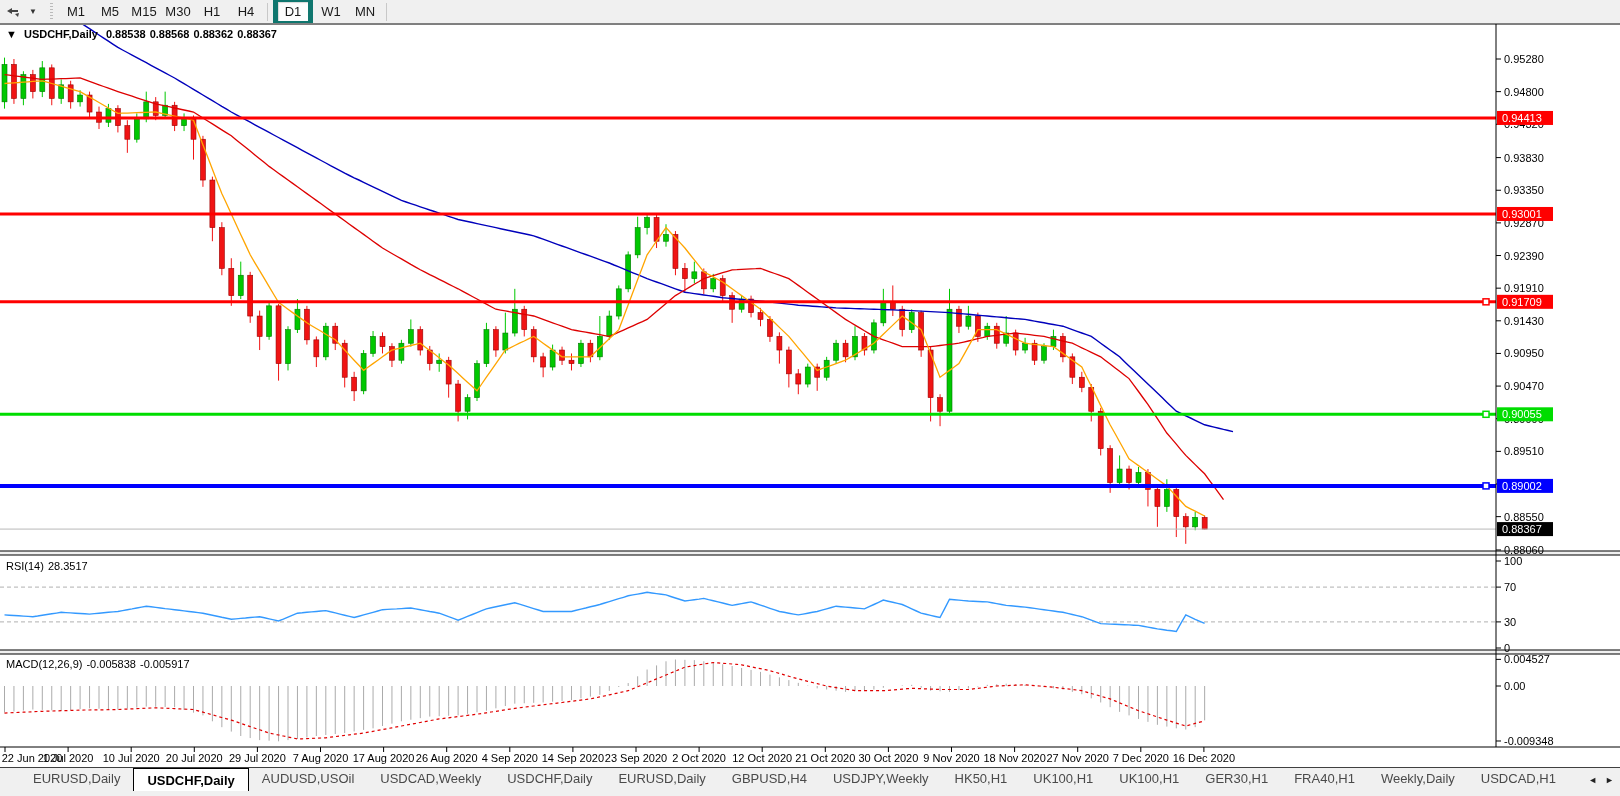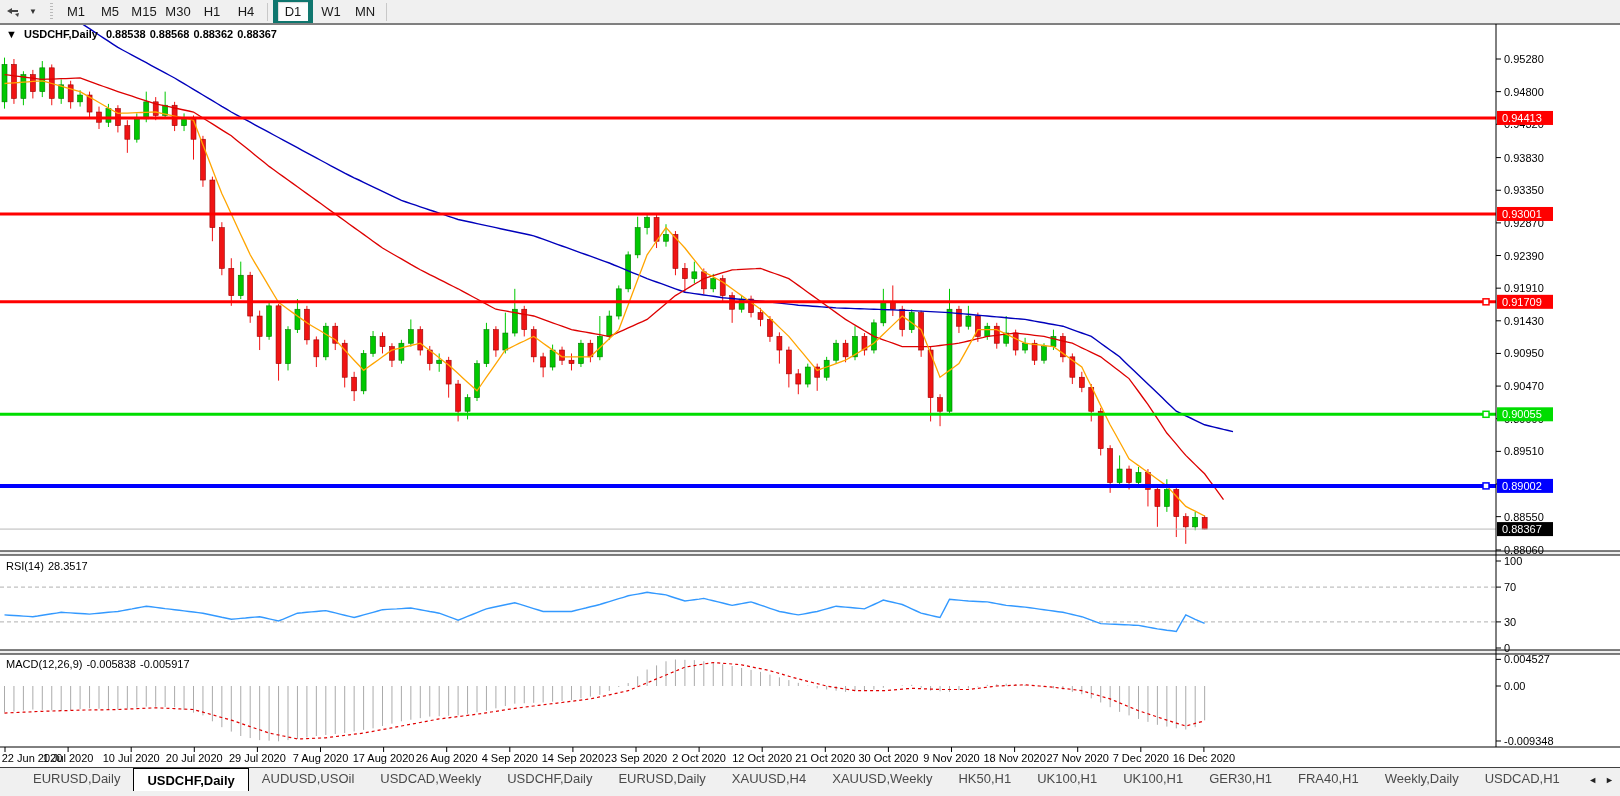--- a/index.html
+++ b/index.html
@@ -595,23 +595,23 @@
         <div class="tab">EURUSD,Daily</div>
         <div class="tab active">USDCHF,Daily</div>
         <div class="tab">AUDUSD,USOil</div>
         <div class="tabsep"></div>
         <div class="tab">USDCAD,Weekly</div>
         <div class="tabsep"></div>
         <div class="tab">USDCHF,Daily</div>
         <div class="tabsep"></div>
         <div class="tab">EURUSD,Daily</div>
         <div class="tabsep"></div>
-        <div class="tab">XAUUSD,H4</div>
-        <div class="tabsep"></div>
-        <div class="tab">XAUUSD,Weekly</div>
+        <div class="tab">GBPUSD,H4</div>
+        <div class="tabsep"></div>
+        <div class="tab">USDJPY,Weekly</div>
         <div class="tabsep"></div>
         <div class="tab">HK50,H1</div>
         <div class="tabsep"></div>
         <div class="tab">UK100,H1</div>
         <div class="tabsep"></div>
         <div class="tab">UK100,H1</div>
         <div class="tabsep"></div>
         <div class="tab">GER30,H1</div>
         <div class="tabsep"></div>
         <div class="tab">FRA40,H1</div>

